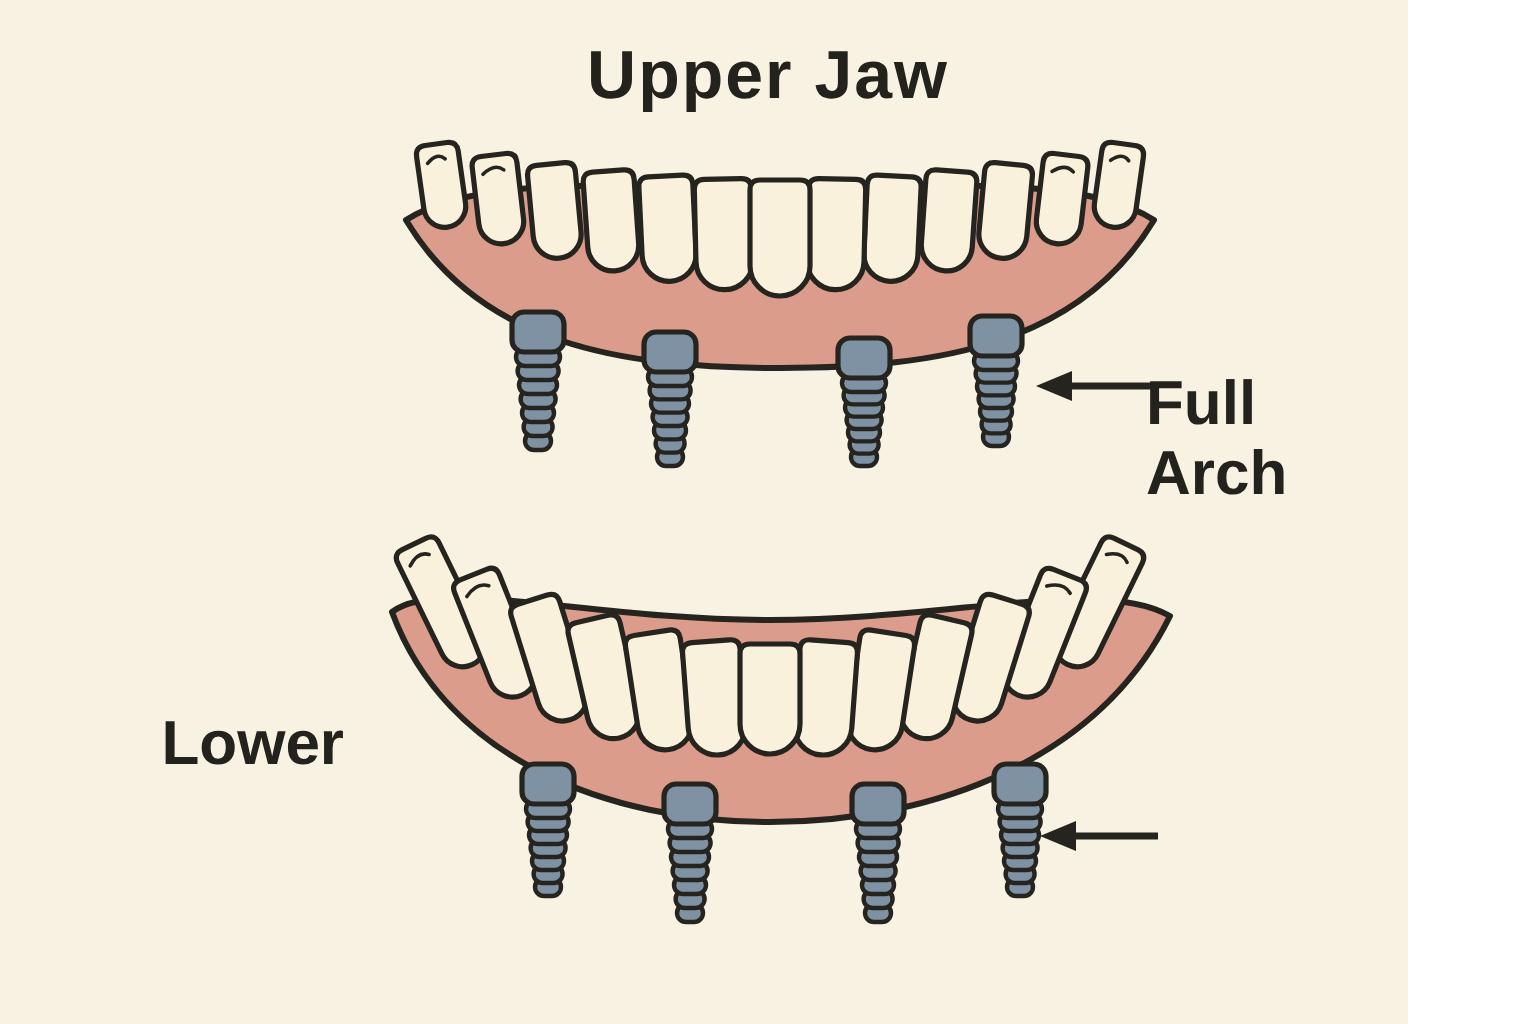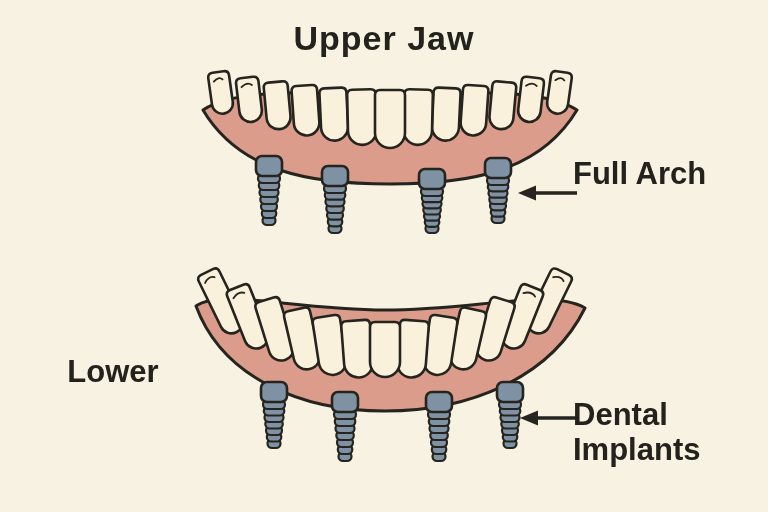--- a/index.html
+++ b/index.html
@@ -5,33 +5,33 @@
   :root{
     --background:#F8F2E3;
     --outline:#25241E;
     --teeth:#FAF1DC;
     --gum:#DC9C8C;
     --implant:#7E92A4;
     --text:#23221D;
   }
   html,body{margin:0;padding:0;background:#fff;}
   .canvas{
-    position:relative;width:768px;height:512px;overflow:hidden;
+    position:relative;width:704px;height:512px;overflow:hidden;
     background:var(--background);
     font-family:"Liberation Sans",sans-serif;color:var(--text);
   }
   .ttl{
     position:absolute;left:0;top:18px;width:768px;text-align:center;
     font-size:34px;font-weight:700;letter-spacing:1px;line-height:40px;
   }
   .ann{position:absolute;font-size:31px;font-weight:700;line-height:35px;}
-  #ann-upper{left:573px;top:156px;}
+  #ann-upper{left:573px;top:184px;}
   #ann-lower{left:573px;top:397px;}
   .lbl{
-    position:absolute;left:40px;top:352px;width:146px;text-align:center;
+    position:absolute;left:26px;top:352px;width:146px;text-align:right;
     font-size:31px;font-weight:700;line-height:40px;
   }
   svg.jaw{position:absolute;overflow:visible;}
   #upper-jaw-svg{left:195px;top:60px;width:390px;height:195px;}
   #lower-jaw-svg{left:188px;top:264px;width:405px;height:205px;}
   .arrow{position:absolute;width:62px;height:20px;color:var(--outline);}
   #arrow-upper{left:517px;top:183px;}
   #arrow-lower{left:519px;top:408px;}
   .arrow line{stroke:currentColor;stroke-width:3.5;}
   .arrow polygon{fill:currentColor;}
@@ -160,18 +160,14 @@
 
   <div class="ann" id="ann-upper">
     <div>Full Arch</div>
   </div>
 
   <svg id="arrow-lower" class="arrow" viewBox="0 0 62 20">
     <line x1="60" y1="10" x2="16" y2="10"></line>
     <polygon points="1,10 19,2.5 19,17.5"></polygon>
   </svg>
 
-  <div class="ann" id="ann-lower">
-    <div>Dental</div>
-    <div>Implants</div>
-  </div>
 
 </div>
 
 </body></html>

